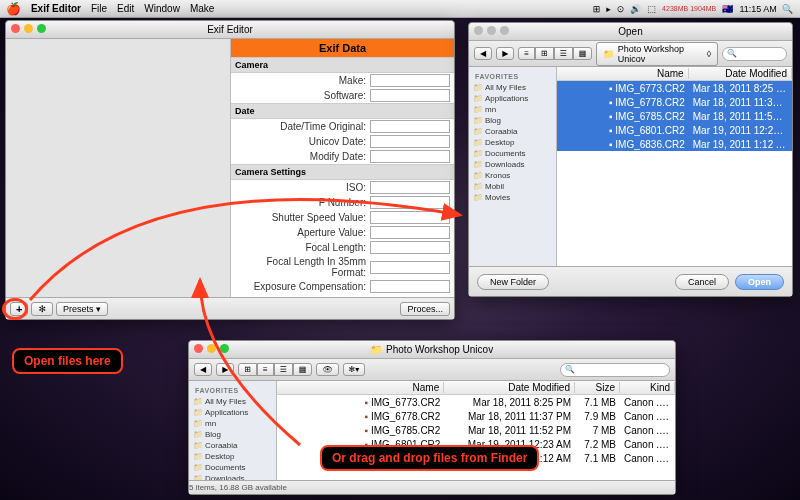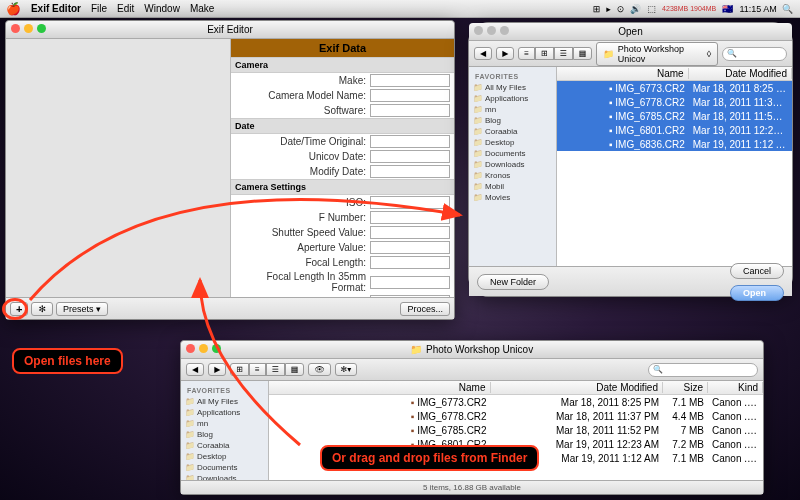--- a/index.html
+++ b/index.html
@@ -16,60 +16,60 @@
 .titlebar { height:18px; background:linear-gradient(#f6f6f6,#d4d4d4); border-bottom:1px solid #aaa; border-radius:4px 4px 0 0; display:flex; align-items:center; justify-content:center; font-size:10px; position:relative;}
 .traffic { position:absolute; left:5px; top:3px; display:flex; gap:4px;}
 .traffic span{ width:9px;height:9px;border-radius:50%; display:block;}
 .tl-r{background:#ff5f57;} .tl-y{background:#febc2e;} .tl-g{background:#28c840;}
 
 
 #exif { left:5px; top:20px; width:450px; height:300px; }
 .exif-body { display:flex; height:calc(100% - 18px - 22px); }
 .exif-left { width:225px; background:#e4e4e4; border-right:1px solid #bbb;}
 .exif-right { flex:1; background:#fff; overflow:hidden; font-size:9px;}
-.exif-right h3 { text-align:center; font-size:11px; font-weight:bold; padding:3px; background:#a16207;}
+.exif-right h3 { text-align:center; font-size:11px; font-weight:bold; padding:3px; background:#f97316;}
 .section-h { background:#ddd; font-weight:bold; padding:2px 4px; font-size:9px; border-top:1px solid #ccc; border-bottom:1px solid #ccc;}
 .field-row { display:flex; align-items:center; padding:1px 4px; gap:4px;}
 .field-row label { flex:1; text-align:right; font-size:10px; color:#333;}
 .field-row input { width:80px; height:13px; font-size:8px; border:1px solid #aaa; padding:0 2px;}
 .exif-bottom { height:22px; border-top:1px solid #aaa; background:linear-gradient(#f0f0f0,#dcdcdc); display:flex; align-items:center; padding:0 4px; gap:3px;}
 .btn-small { font-size:9px; padding:1px 6px; background:linear-gradient(#fff,#e0e0e0); border:1px solid #999; border-radius:3px;}
 .btn-plus { font-size:11px; padding:0 5px; background:linear-gradient(#fff,#e0e0e0); border:1px solid #999; border-radius:3px; font-weight:bold;}
 
 
-#opendlg { right:7px; top:22px; width:325px; height:275px;border-radius:21px;}
+#opendlg { right:7px; top:22px; width:325px; height:275px;}
 .open-body { height:calc(100% - 18px); display:flex; flex-direction:column;}
 .open-toolbar { height:26px; background:linear-gradient(#f0f0f0,#d8d8d8); border-bottom:1px solid #aaa; display:flex; align-items:center; padding:0 5px; gap:4px; font-size:9px;}
 .open-split { flex:1; display:flex; overflow:hidden;}
 .fav-sidebar { width:88px; background:#e8ecf2; border-right:1px solid #bbb; padding:4px 2px; font-size:8px; }
 .fav-h { color:#7a7a7a; font-size:7px; font-weight:bold; padding:2px 4px; letter-spacing:.5px;}
 .fav-item { padding:1px 4px 1px 14px; position:relative; color:#333; cursor:default;}
 .fav-item::before { content:"📁"; position:absolute; left:2px; font-size:8px; filter:grayscale(.6);}
 .file-list { flex:1; background:#fff; font-size:10px;text-align:right;}
 .fl-head { display:flex; background:linear-gradient(#fafafa,#e8e8e8); border-bottom:1px solid #ccc; height:14px; align-items:center;}
 .fl-head span{ padding:0 4px; border-right:1px solid #ccc;}
 .col-name{flex:1.3;} .col-date{flex:1;} .col-size{width:45px;} .col-kind{width:55px;}
 .fl-row { display:flex; height:14px; align-items:center; padding:0;}
 .fl-row.sel { background:#3a78d8; color:#fff;}
 .fl-row span{ padding:0 4px; overflow:hidden; white-space:nowrap; text-overflow:ellipsis;}
 .fl-row .col-name::before{content:"▪ "; color:#8a4a2a;}
 .fl-row.sel .col-name::before{color:#fff;}
 .open-footer { height:30px; border-top:1px solid #aaa; background:linear-gradient(#f0f0f0,#dcdcdc); display:flex; align-items:center; justify-content:space-between; padding:0 8px;}
-.open-footer .right-btns{display:flex; gap:6px;flex-direction:column;}
+.open-footer .right-btns{display:flex; gap:6px;}
 .btn-aqua { font-size:9px; padding:2px 12px; border-radius:10px; border:1px solid #5a8acc; background:linear-gradient(#bcd8ff,#6fa7ee); color:#fff; font-weight:bold;}
 .btn-gray { font-size:9px; padding:2px 12px; border-radius:10px; border:1px solid #999; background:linear-gradient(#fff,#e0e0e0);}
 .path-sel { font-size:9px; padding:1px 6px; background:linear-gradient(#fff,#e0e0e0); border:1px solid #999; border-radius:3px; display:flex; align-items:center; gap:3px;}
 .nav-btn { display:inline-block; padding:1px 5px; background:linear-gradient(#fff,#e0e0e0); border:1px solid #999; border-radius:3px; font-size:8px;}
 .view-seg { display:flex;} .view-seg span{padding:1px 5px; border:1px solid #999; background:linear-gradient(#fff,#e0e0e0); font-size:8px;}
 .view-seg span:first-child{border-radius:3px 0 0 3px;} .view-seg span:last-child{border-radius:0 3px 3px 0;}
 .search-pill { margin-left:auto; width:70px; height:14px; border:1px solid #aaa; border-radius:8px; background:#fff; font-size:8px; padding:0 4px; display:flex; align-items:center;}
 
 
-#finder { left:180px; top:340px; width:584px; height:155px;}
-.finder-status { height:14px; border-top:1px solid #aaa; background:linear-gradient(#f0f0f0,#dcdcdc); text-align:center; font-size:8px; color:#555; line-height:14px;}
+#finder { left:188px; top:340px; width:488px; height:155px;}
+.finder-status { height:14px; border-top:1px solid #aaa; background:linear-gradient(#f0f0f0,#dcdcdc); font-size:8px; color:#555; line-height:14px;}
 
 
 .callout { position:absolute; background:#000; color:#ff3b1f; border:2px solid #ff3b1f; border-radius:8px; padding:4px 10px; font-size:12px; font-weight:bold; }
 #red-circle { position:absolute; border:3px solid #ff3b1f; border-radius:50%; width:26px; height:22px; pointer-events:none;}
 svg.arrow { position:absolute; pointer-events:none; }
 </style>
 </head>
 <body>
 
 <div class="menubar">
@@ -104,24 +104,20 @@
       </div>
     <span>Exif Editor</span>
   </div>
   <div class="exif-body">
     <div class="exif-left"></div>
     <div class="exif-right">
       <h3>Exif Data</h3>
       <div class="section-h">Camera</div>
       <div class="field-row">
           <label>Make:</label>
-          <input style="">
-        </div>
-      <div class="field-row">
-          <label>Camera Model Name:</label>
           <input style="">
         </div>
       <div class="field-row">
           <label>Software:</label>
           <input style="">
         </div>
       <div class="section-h">Date</div>
       <div class="field-row">
           <label>Date/Time Original:</label>
           <input style="">
@@ -299,21 +295,21 @@
       <div id="finder-files">
           <div class="fl-row">
             <span class="col-name">IMG_6773.CR2</span>
             <span class="col-date">Mar 18, 2011 8:25 PM</span>
             <span class="col-size">7.1 MB</span>
             <span class="col-kind">Canon ...image</span>
           </div>
           <div class="fl-row">
             <span class="col-name">IMG_6778.CR2</span>
             <span class="col-date">Mar 18, 2011 11:37 PM</span>
-            <span class="col-size">4.4 MB</span>
+            <span class="col-size">7.9 MB</span>
             <span class="col-kind">Canon ...image</span>
           </div>
           <div class="fl-row">
             <span class="col-name">IMG_6785.CR2</span>
             <span class="col-date">Mar 18, 2011 11:52 PM</span>
             <span class="col-size">7 MB</span>
             <span class="col-kind">Canon ...image</span>
           </div>
           <div class="fl-row">
             <span class="col-name">IMG_6801.CR2</span>

